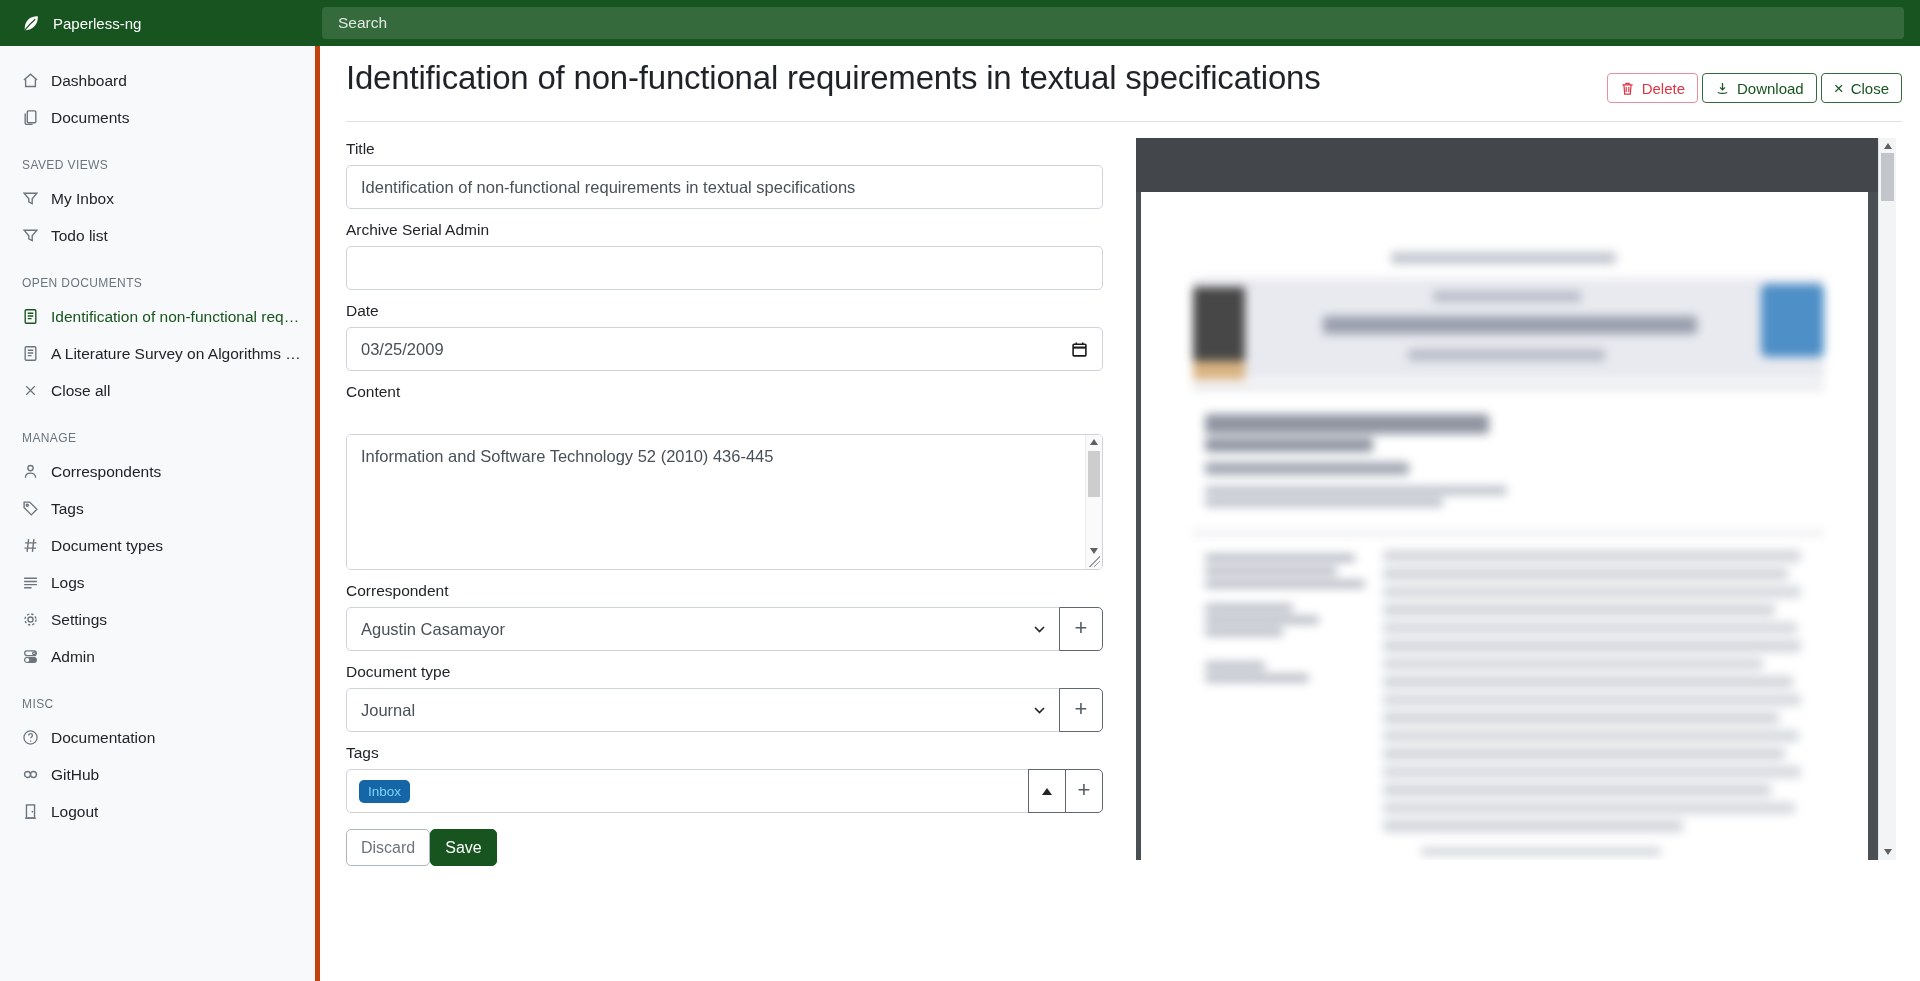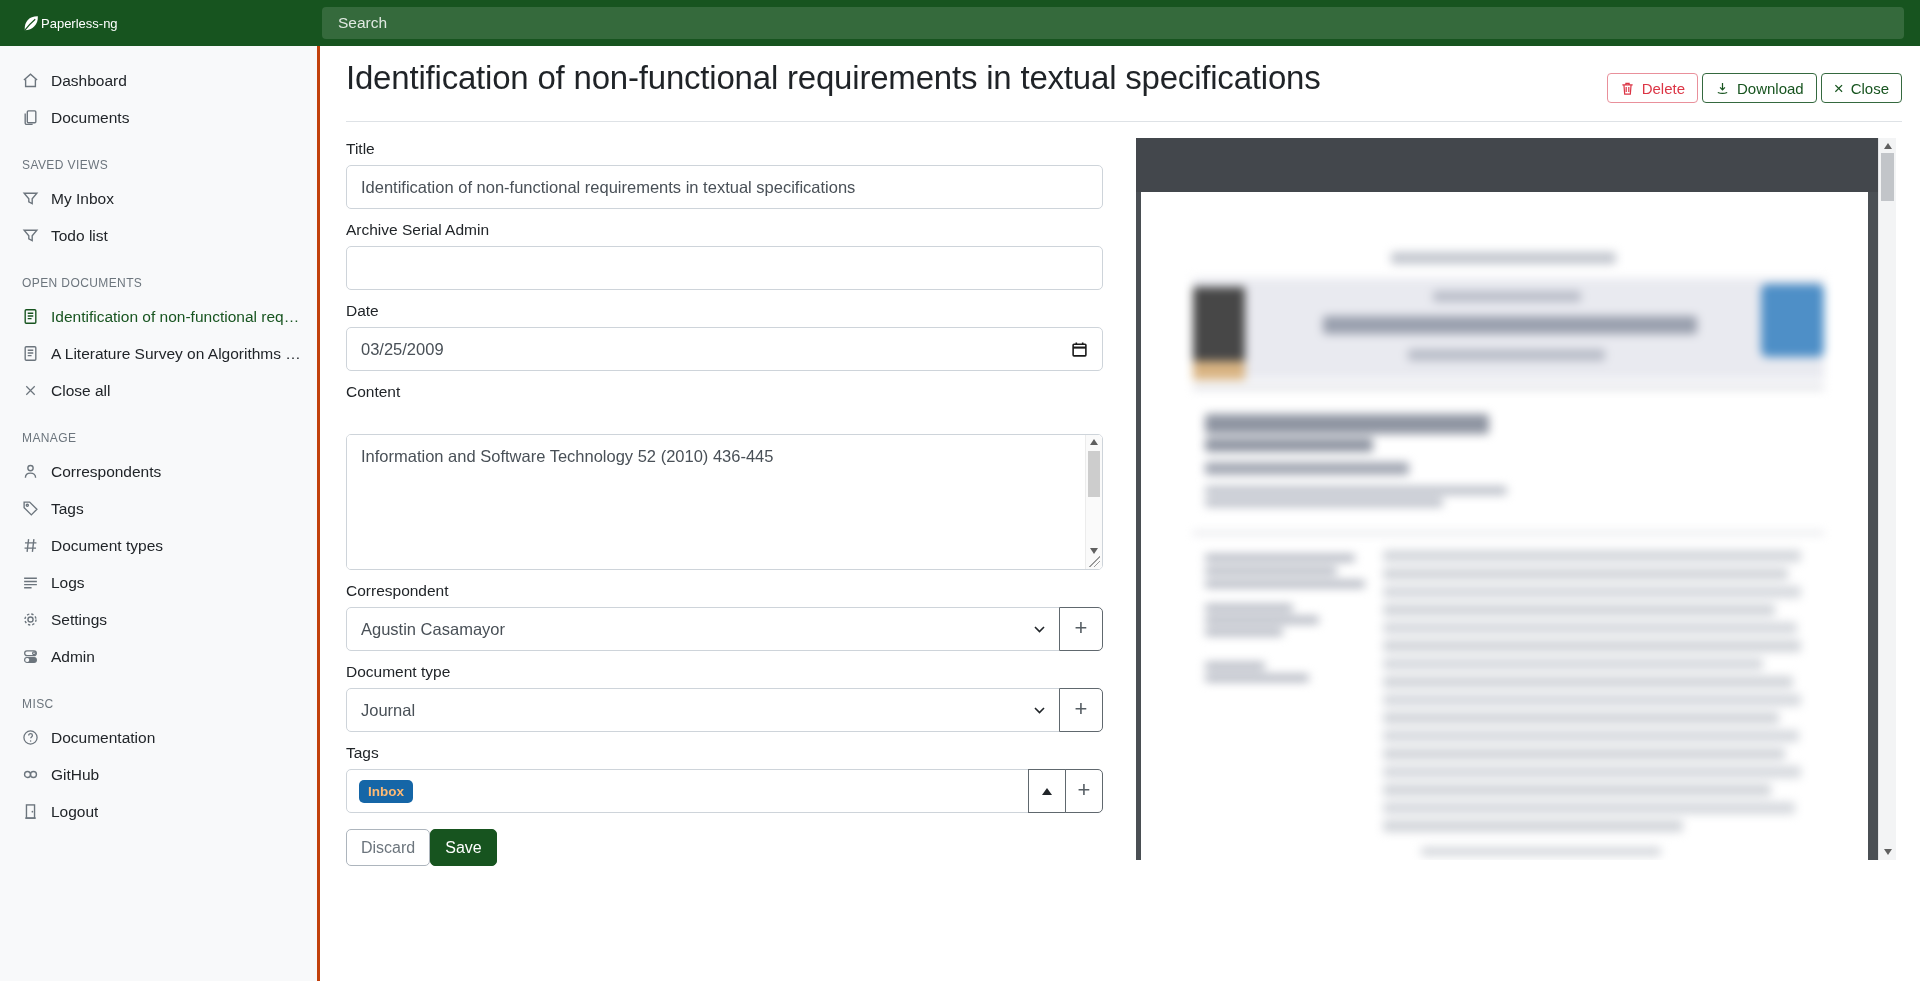--- a/index.html
+++ b/index.html
@@ -3,31 +3,31 @@
 <meta charset="utf-8">
 <style>
   * { box-sizing: border-box; margin: 0; padding: 0; }
   html, body { width: 1920px; height: 981px; overflow: hidden; background: #fff;
     font-family: "Liberation Sans", sans-serif; color: #212529; }
 
   
   .navbar { position: absolute; left: 0; top: 0; width: 1920px; height: 46px;
     background: #17541f; z-index: 30; }
   .brand { position: absolute; left: 20px; top: 0; height: 46px; display: flex;
-    align-items: center; gap: 0; color: #fff; font-size: 13px; }
+    align-items: center; gap: 12px; color: #fff; font-size: 15px; }
   .brand svg { display: block; }
   .search-input { position: absolute; left: 322px; right: 16px; top: 7px; height: 32px;
     background: rgba(255,255,255,.13); border: none; border-radius: 4px;
     padding: 0 16px; color: #fff; font-size: 15.5px; outline: none;
     font-family: "Liberation Sans", sans-serif; }
   .search-input::placeholder { color: rgba(255,255,255,.85); opacity: 1; }
 
   
   .sidebar { position: absolute; left: 0; top: 46px; width: 320px; bottom: 0;
-    background: #f8f9fa; border-right: 3px solid #c2410c; padding-top: 16px; overflow: hidden; }
+    background: #f8f9fa; border-right: 5px solid #c2410c; padding-top: 16px; overflow: hidden; }
   .s-item { height: 37px; display: flex; align-items: center; padding: 0 14px 0 22px;
     font-size: 15.5px; color: #212529; cursor: pointer; white-space: nowrap; }
   .s-item .ic { width: 17px; height: 17px; margin-right: 12px; flex: 0 0 17px;
     color: #6c757d; display: flex; align-items: center; justify-content: center; }
   .s-item .lbl { overflow: hidden; text-overflow: ellipsis; }
   .s-item.active { color: #17541f; }
   .s-item.active .ic { color: #17541f; }
   .s-head { margin-top: 22px; height: 15px; line-height: 15px; padding-left: 22px;
     font-size: 12px; letter-spacing: .4px; color: #6c757d; margin-bottom: 7px; }
 
@@ -79,21 +79,21 @@
   .igroup { display: flex; }
   .igroup .control { flex: 1; border-radius: 5px 0 0 5px; }
   .gbtn { width: 44px; height: 44px; border: 1px solid #60686e; background: #fff;
     margin-left: -1px; display: flex; align-items: center; justify-content: center;
     color: #565e64; cursor: pointer; }
   .gbtn.last { border-radius: 0 5px 5px 0; }
   .gbtn .plus { font-size: 22px; font-weight: 300; line-height: 1; margin-top: -2px; }
   .gbtn .caret-up { width: 0; height: 0; border-left: 5px solid transparent;
     border-right: 5px solid transparent; border-bottom: 7px solid #212529; }
 
-  .tagbadge { color: #fdba74; font-size: 13.5px; font-weight: bold; padding: 4px 9px;
+  .tagbadge { color: #7dd3fc; font-size: 13.5px; font-weight: normal; padding: 4px 9px;
     border-radius: 5px; text-align: center; }
 
   .actions-row { display: flex; margin-top: 16px; }
   .btn-lg { height: 37px; padding: 0 14px; font-size: 16px; border-radius: 5px;
     display: inline-flex; align-items: center; cursor: pointer;
     font-family: "Liberation Sans", sans-serif; }
   .btn-discard { background: #fff; border: 1px solid #adb5bd; color: #6c757d; }
   .btn-save { background: #17541f; border: 1px solid #17541f; color: #fff; }
 
   

